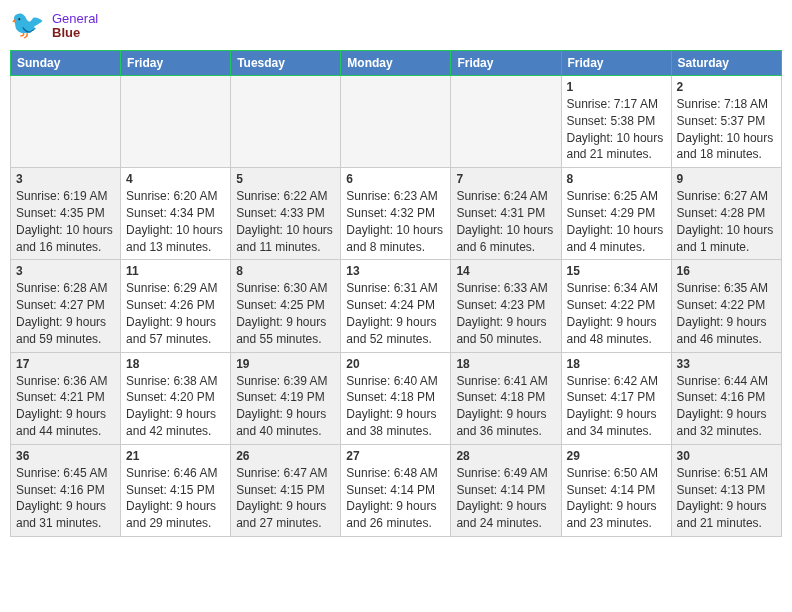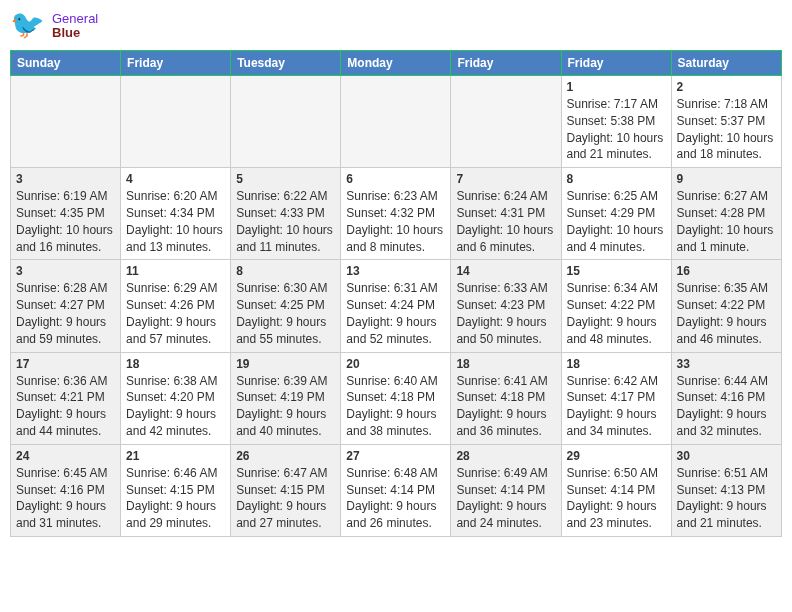--- a/index.html
+++ b/index.html
@@ -198,21 +198,21 @@
             <span class="day-number">18</span>
             <div class="day-info">Sunrise: 6:42 AM<br>Sunset: 4:17 PM<br>Daylight: 9 hours and 34 minutes.</div>
           </td>
           <td class="shaded">
             <span class="day-number">33</span>
             <div class="day-info">Sunrise: 6:44 AM<br>Sunset: 4:16 PM<br>Daylight: 9 hours and 32 minutes.</div>
           </td>
         </tr>
         <tr>
           <td class="shaded">
-            <span class="day-number">24</span>
+            <span class="day-number">36</span>
             <div class="day-info">Sunrise: 6:45 AM<br>Sunset: 4:16 PM<br>Daylight: 9 hours and 31 minutes.</div>
           </td>
           <td>
             <span class="day-number">21</span>
             <div class="day-info">Sunrise: 6:46 AM<br>Sunset: 4:15 PM<br>Daylight: 9 hours and 29 minutes.</div>
           </td>
           <td class="shaded">
             <span class="day-number">26</span>
             <div class="day-info">Sunrise: 6:47 AM<br>Sunset: 4:15 PM<br>Daylight: 9 hours and 27 minutes.</div>
           </td>

